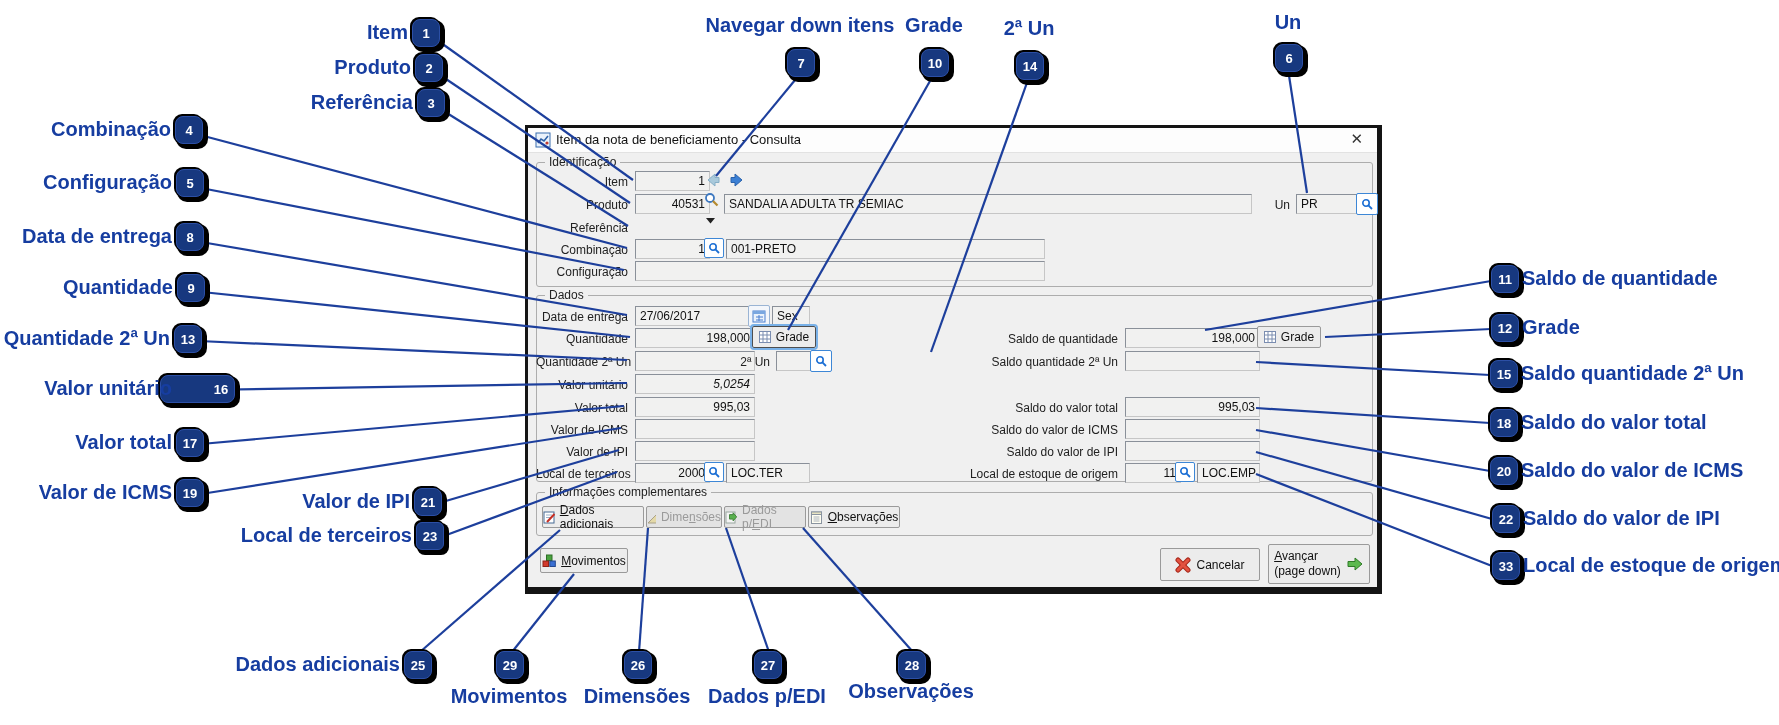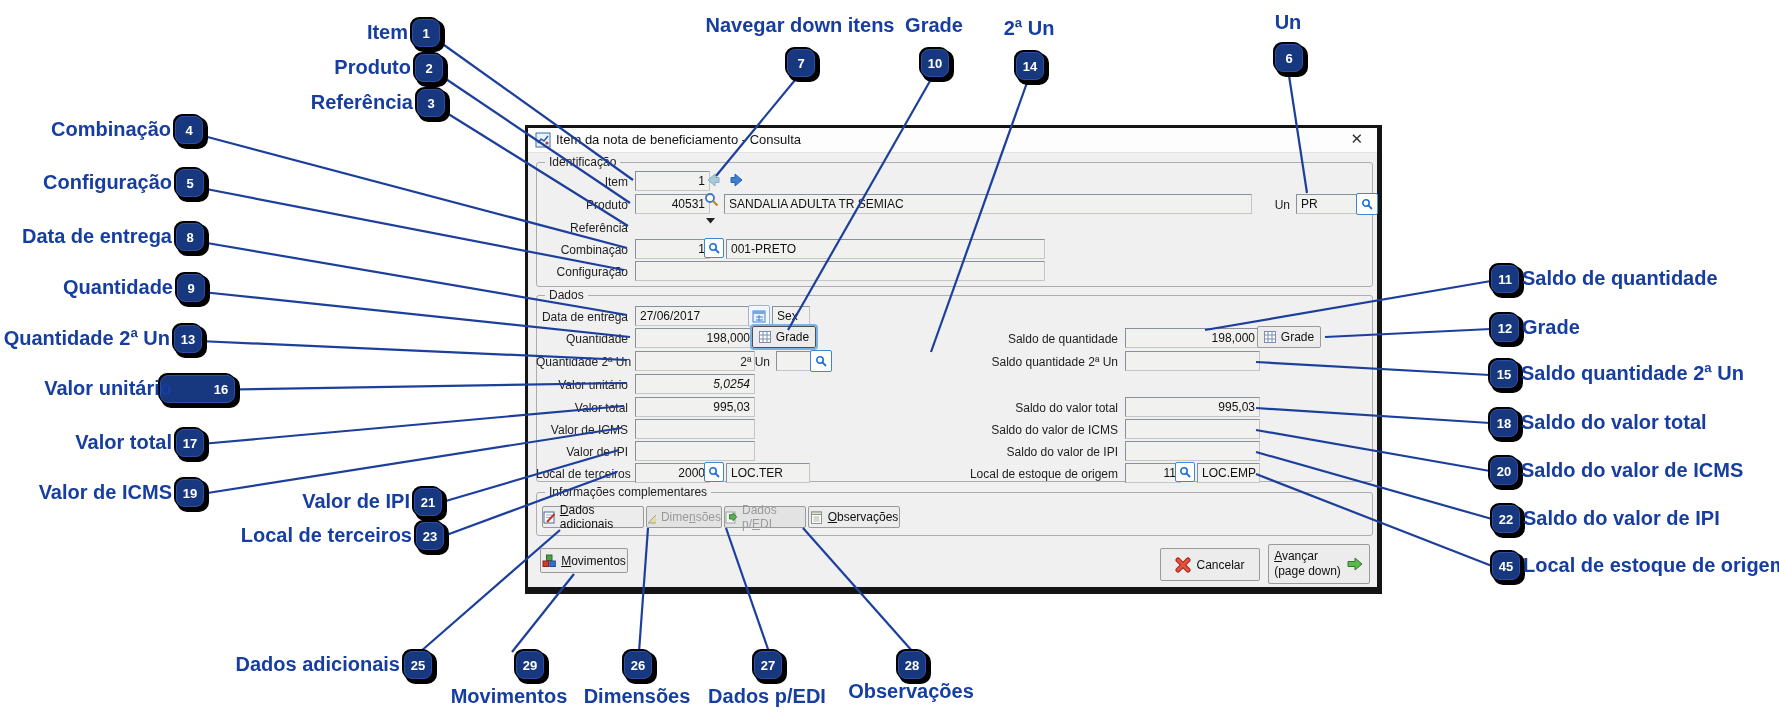--- a/index.html
+++ b/index.html
@@ -336,29 +336,29 @@
       <div class="badge" style="left: 1490px; top: 409px;">18</div>
       <div class="clabel" style="left: 1521px; top: 411px;">Saldo do valor total</div>
       <div class="badge" style="left: 176px; top: 479px;">19</div>
       <div class="clabel" style="right: 1607px; top: 481px;">Valor de ICMS</div>
       <div class="badge" style="left: 1490px; top: 457px;">20</div>
       <div class="clabel" style="left: 1521px; top: 459px;">Saldo do valor de ICMS</div>
       <div class="badge" style="left: 414px; top: 488px;">21</div>
       <div class="clabel" style="right: 1369px; top: 490px;">Valor de IPI</div>
       <div class="badge" style="left: 1492px; top: 505px;">22</div>
       <div class="clabel" style="left: 1523px; top: 507px;">Saldo do valor de IPI</div>
-      <div class="badge" style="left: 416px; top: 522px;">23</div>
+      <div class="badge" style="left: 416px; top: 522px; border-radius: 6px;">23</div>
       <div class="clabel" style="right: 1367px; top: 524px;">Local de terceiros</div>
-      <div class="badge" style="left: 1492px; top: 552px;">45</div>
+      <div class="badge" style="left: 1492px; top: 552px;">33</div>
       <div class="clabel" style="left: 1523px; top: 554px;">Local de estoque de origem</div>
       <div class="badge" style="left: 404px; top: 651px; text-align: center;">25</div>
       <div class="clabel" style="right: 1379px; top: 653px;">Dados adicionais</div>
       <div class="badge" style="left: 624px; top: 651px;">26</div>
       <div class="clabel center" style="left: 637px; top: 685px;">Dimensões</div>
       <div class="badge" style="left: 754px; top: 651px;">27</div>
       <div class="clabel center" style="left: 767px; top: 685px;">Dados p/EDI</div>
       <div class="badge" style="left: 898px; top: 651px;">28</div>
       <div class="clabel center" style="left: 911px; top: 680px;">Observações</div>
-      <div class="badge" style="left: 496px; top: 651px; margin-left: 20px;">29</div>
+      <div class="badge" style="left: 496px; top: 651px;">29</div>
       <div class="clabel center" style="left: 509px; top: 685px;">Movimentos</div>
     </div>
 
 </div>
 
 </body></html>

